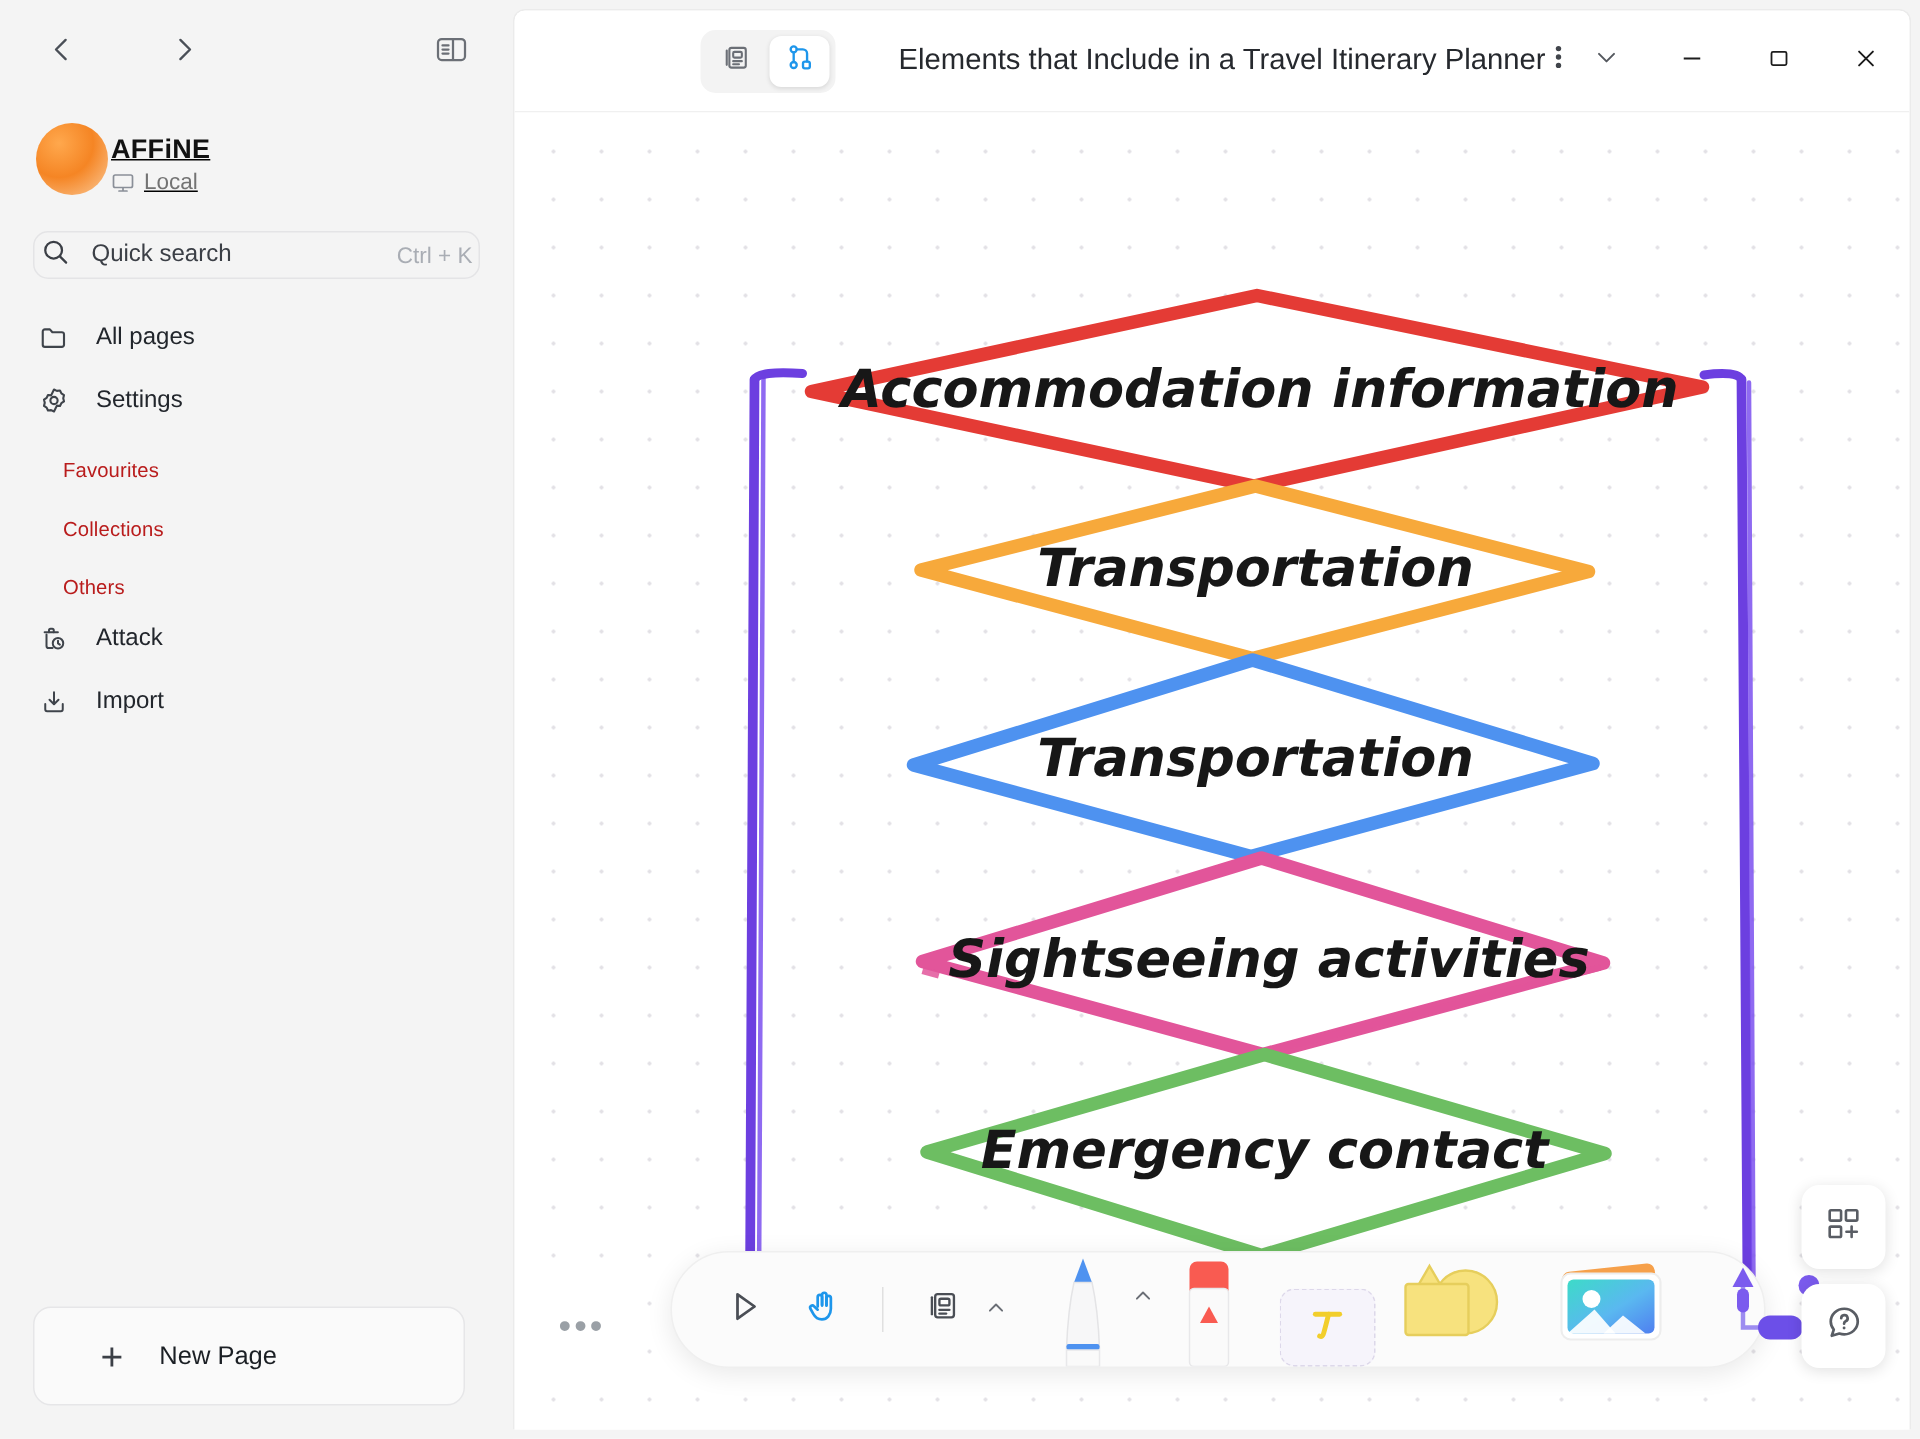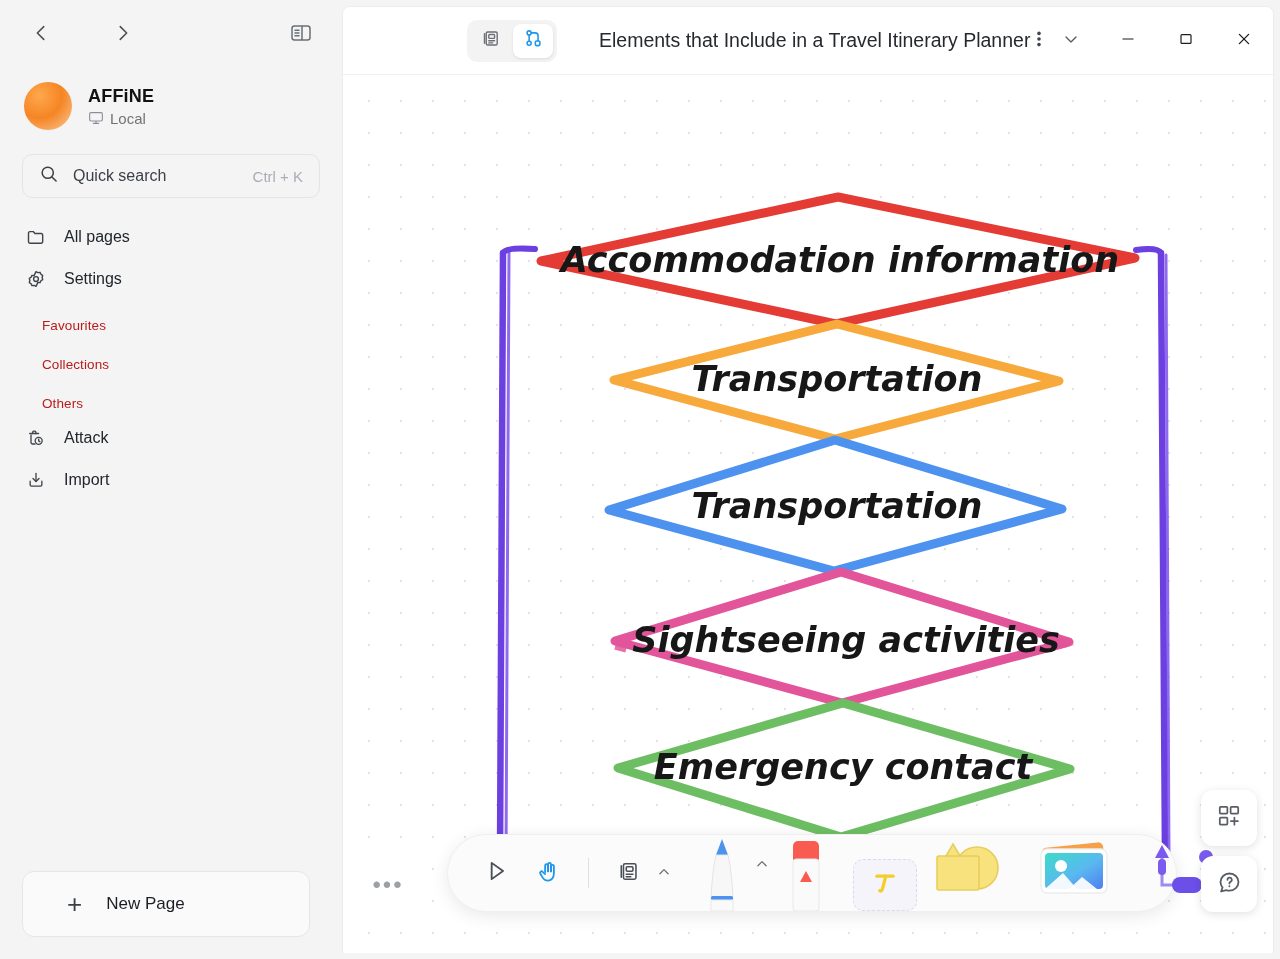--- a/index.html
+++ b/index.html
@@ -25,39 +25,40 @@
   }
   .nav-btn {
     width: 38px; height: 38px;
     display: flex; align-items: center; justify-content: center;
     border-radius: 8px; color: #4a4f57;
   }
   .nav-btn svg { display: block; }
   .spacer { flex: 1; }
 
   .workspace {
-    display: flex; align-items: center;
-    gap: 16px; padding: 10px 24px 0 24px;
+    display: flex; align-items: flex-end;
+    gap: 2px; padding: 10px 24px 0 24px;
     margin-top: 6px;
+    text-decoration: underline;
   }
   .ws-avatar {
     width: 48px; height: 48px; border-radius: 50%;
     background: radial-gradient(circle at 32% 28%, #ffa84d 0%, #f58524 48%, #fbcb9a 100%);
     flex: 0 0 48px;
   }
   .ws-text { display: flex; flex-direction: column; gap: 3px; }
   .ws-name { font-size: 18px; font-weight: 700; color: #121212; letter-spacing: .2px; }
   .ws-sub { font-size: 15px; color: #737373; display: flex; align-items: center; gap: 6px; }
   .ws-sub svg { display: block; }
 
   .quick-search {
     margin: 24px 22px 0 22px;
-    height: 44px; border: 1px solid #e4e4e6; border-radius: 10px;
+    height: 32px; border: 1px solid #e4e4e6; border-radius: 10px;
     background: transparent;
-    display: flex; align-items: center; padding: 0 16px; gap: 14px;
+    display: flex; align-items: center; padding: 0 4px; gap: 14px;
   }
   .qs-label { font-size: 16px; color: #3b3f46; flex: 1; }
   .qs-kbd { font-size: 15px; color: #a9adb4; }
 
   .side-list { margin-top: 18px; padding: 0 16px; }
   .side-item {
     display: flex; align-items: center; gap: 18px;
     height: 42px; padding: 0 10px; border-radius: 8px;
     font-size: 16px; color: #22262c;
   }

